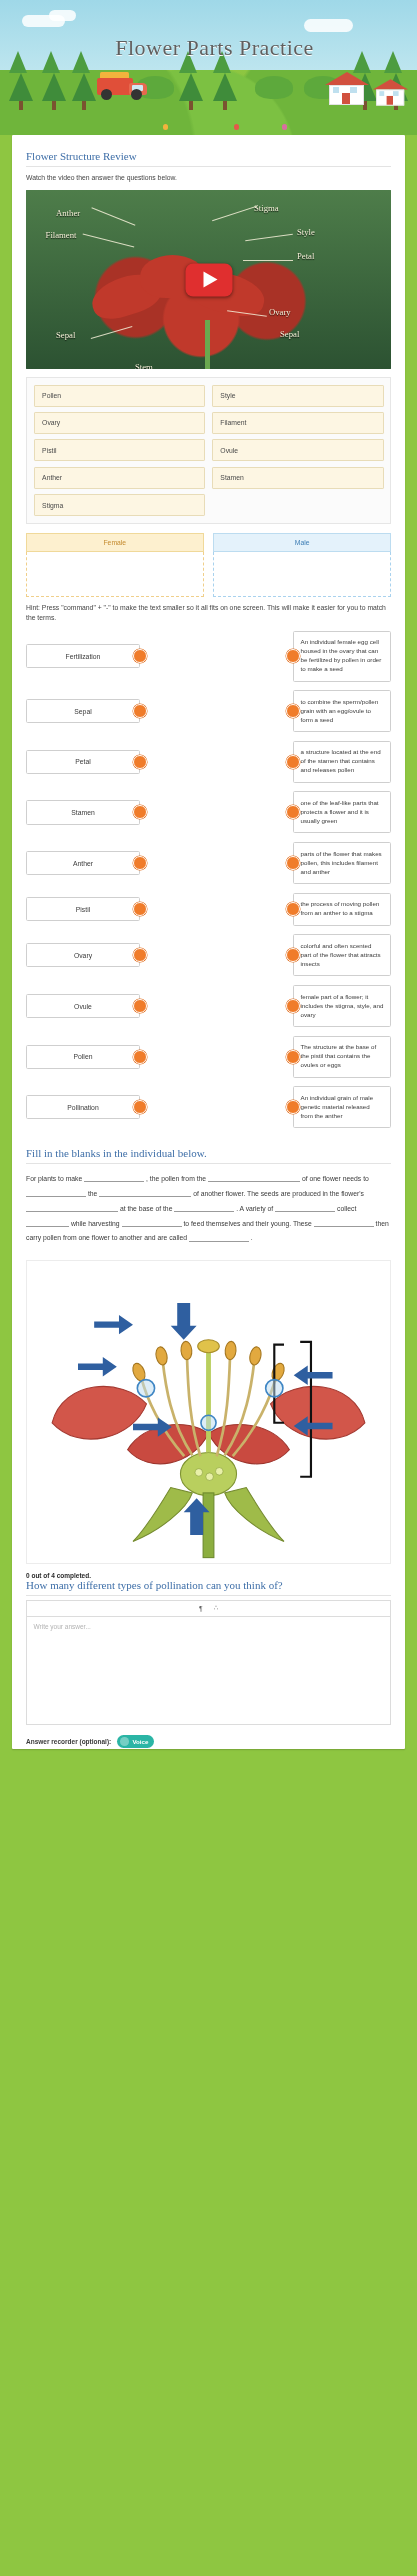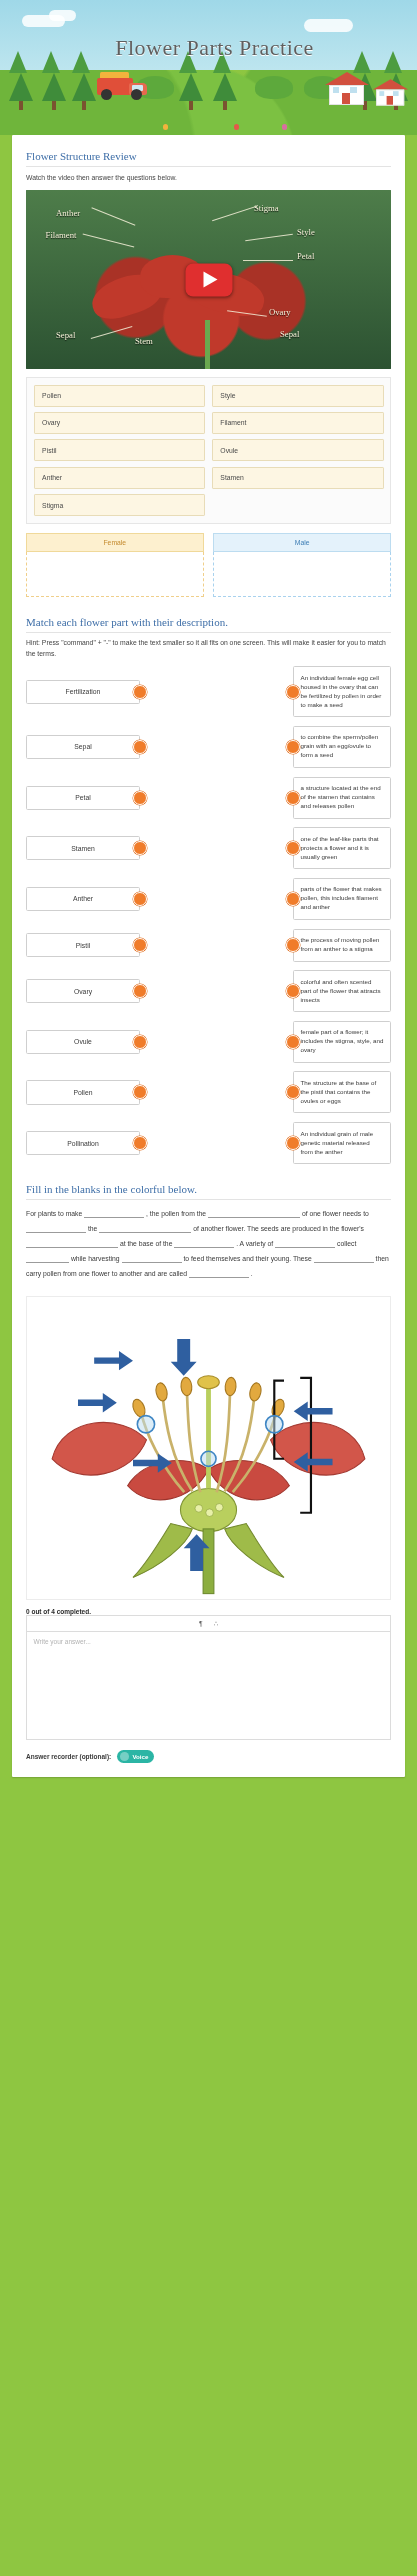--- a/index.html
+++ b/index.html
@@ -77,21 +77,21 @@
     font-family:"Liberation Serif", serif;
     font-size:22px; color:#5f5f5f; letter-spacing:0.5px;
     text-shadow:0 0.5px 0 #ffffff;
     margin-left:12px;
   }
   
   .sheet {
     margin:0 12px;
     background:#ffffff;
     border-radius:1.1px;
-    padding:15px 14px 14px 14px;
+    padding:15px 14px 1px 14px;
     box-shadow:0 0.5px 1.6px rgba(0,0,0,.18);
   }
   h2.section {
     font-family:"Liberation Serif", serif;
     font-size:11px; font-weight:normal; color:#3f6fa8;
     margin:0 0 3.3px 0; padding-bottom:4.3px;
     border-bottom:0.5px solid #e3e3e3;
   }
   .hint-line { font-size:6.8px; color:#444; margin:5.4px 0 7.6px 0; line-height:1.5; }
   
@@ -289,21 +289,21 @@
     <div class="video">
       <div class="vbg"></div>
       <div class="petal" style="left:65px;top:87px;width:71px;height:38px;transform:rotate(-18deg);"></div>
       <div class="petal" style="left:163px;top:84px;width:76px;height:39px;transform:rotate(14deg);"></div>
       <div class="petal" style="left:114px;top:65px;width:65px;height:43px;"></div>
       <div class="stem"></div>
 
       <div class="lbl" style="left:30px;top:17.4px;">Anther</div>
       <div class="lbl" style="left:19.6px;top:40px;">Filament</div>
       <div class="lbl" style="left:30px;top:140px;">Sepal</div>
-      <div class="lbl" style="left:109px;top:146px;">Stem</div>
+      <div class="lbl" style="left:109px;top:172px;">Stem</div>
       <div class="lbl" style="left:228px;top:13px;">Stigma</div>
       <div class="lbl" style="left:271px;top:37px;">Style</div>
       <div class="lbl" style="left:271px;top:61px;">Petal</div>
       <div class="lbl" style="left:243px;top:117px;">Ovary</div>
       <div class="lbl" style="left:254px;top:139px;">Sepal</div>
 
       <div class="leader" style="left:64px;top:26px;width:47px;transform:rotate(22deg);"></div>
       <div class="leader" style="left:56px;top:50px;width:53px;transform:rotate(14deg);"></div>
       <div class="leader" style="left:64px;top:142px;width:43px;transform:rotate(-16deg);"></div>
       <div class="leader" style="left:185px;top:23px;width:47px;transform:rotate(-18deg);"></div>
@@ -336,21 +336,20 @@
       <div class="drop-col">
         <div class="ribbon">Female</div>
         <div class="dropzone"></div>
       </div>
       <div class="drop-col">
         <div class="ribbon male">Male</div>
         <div class="dropzone male"></div>
       </div>
     </div>
 
-    <h2 class="section" style="margin-top:18.5px;">Match each flower part with their description.</h2>
     <div class="hint-line">Hint:  Press "command" + "-" to make the text smaller so it all fits on one screen.  This will make it easier for you to match the terms.</div>
 
     <div class="match-wrap">
 
       <div class="match-row">
         <div class="term">Fertilization</div>
         <div class="knob left"></div>
         <div class="spacer"></div>
         <div class="knob right"></div>
         <div class="desc">An individual female egg cell housed in the ovary that can be fertilized by pollen in order to make a seed</div>
@@ -423,21 +422,21 @@
       <div class="match-row">
         <div class="term">Pollination</div>
         <div class="knob left"></div>
         <div class="spacer"></div>
         <div class="knob right"></div>
         <div class="desc">An individual grain of male genetic material released from the anther</div>
       </div>
 
     </div>
 
-    <h2 class="section" style="margin-top:18.5px;">Fill in the blanks in the colorful below.</h2>
+    <h2 class="section" style="margin-top:18.5px;">Fill in the blanks in the individual below.</h2>
     <div class="para">
       <span>For plants to make</span>
       <span class="blank"></span>
       <span>, the pollen from the</span>
       <span class="blank lg"></span>
       <span>of one flower needs to</span>
       <span class="blank"></span>
       <span>the</span>
       <span class="blank lg"></span>
       <span>of another flower. The seeds are produced in</span>
@@ -513,20 +512,21 @@
 
         <g fill="none" stroke="#3f86c4" stroke-width="3">
           <circle cx="214" cy="236" r="16" fill="#bcdcf0" fill-opacity="0.5"></circle>
           <circle cx="452" cy="236" r="16" fill="#bcdcf0" fill-opacity="0.5"></circle>
           <circle cx="330" cy="300" r="14" fill="#bcdcf0" fill-opacity="0.5"></circle>
         </g>
       </svg>
     </div>
     <div class="completed">0 out of 4 completed.</div>
 
+    <h2 class="section resp-head">How many different types of pollination can you think of?</h2>
 
     <div class="toolbar">
       <span>¶</span>
       <span>∴</span>
     </div>
     <div class="answerbox">Write your answer...</div>
 
     <div class="recorder">
       <span>Answer recorder (optional):</span>
       <span class="mic-pill">

